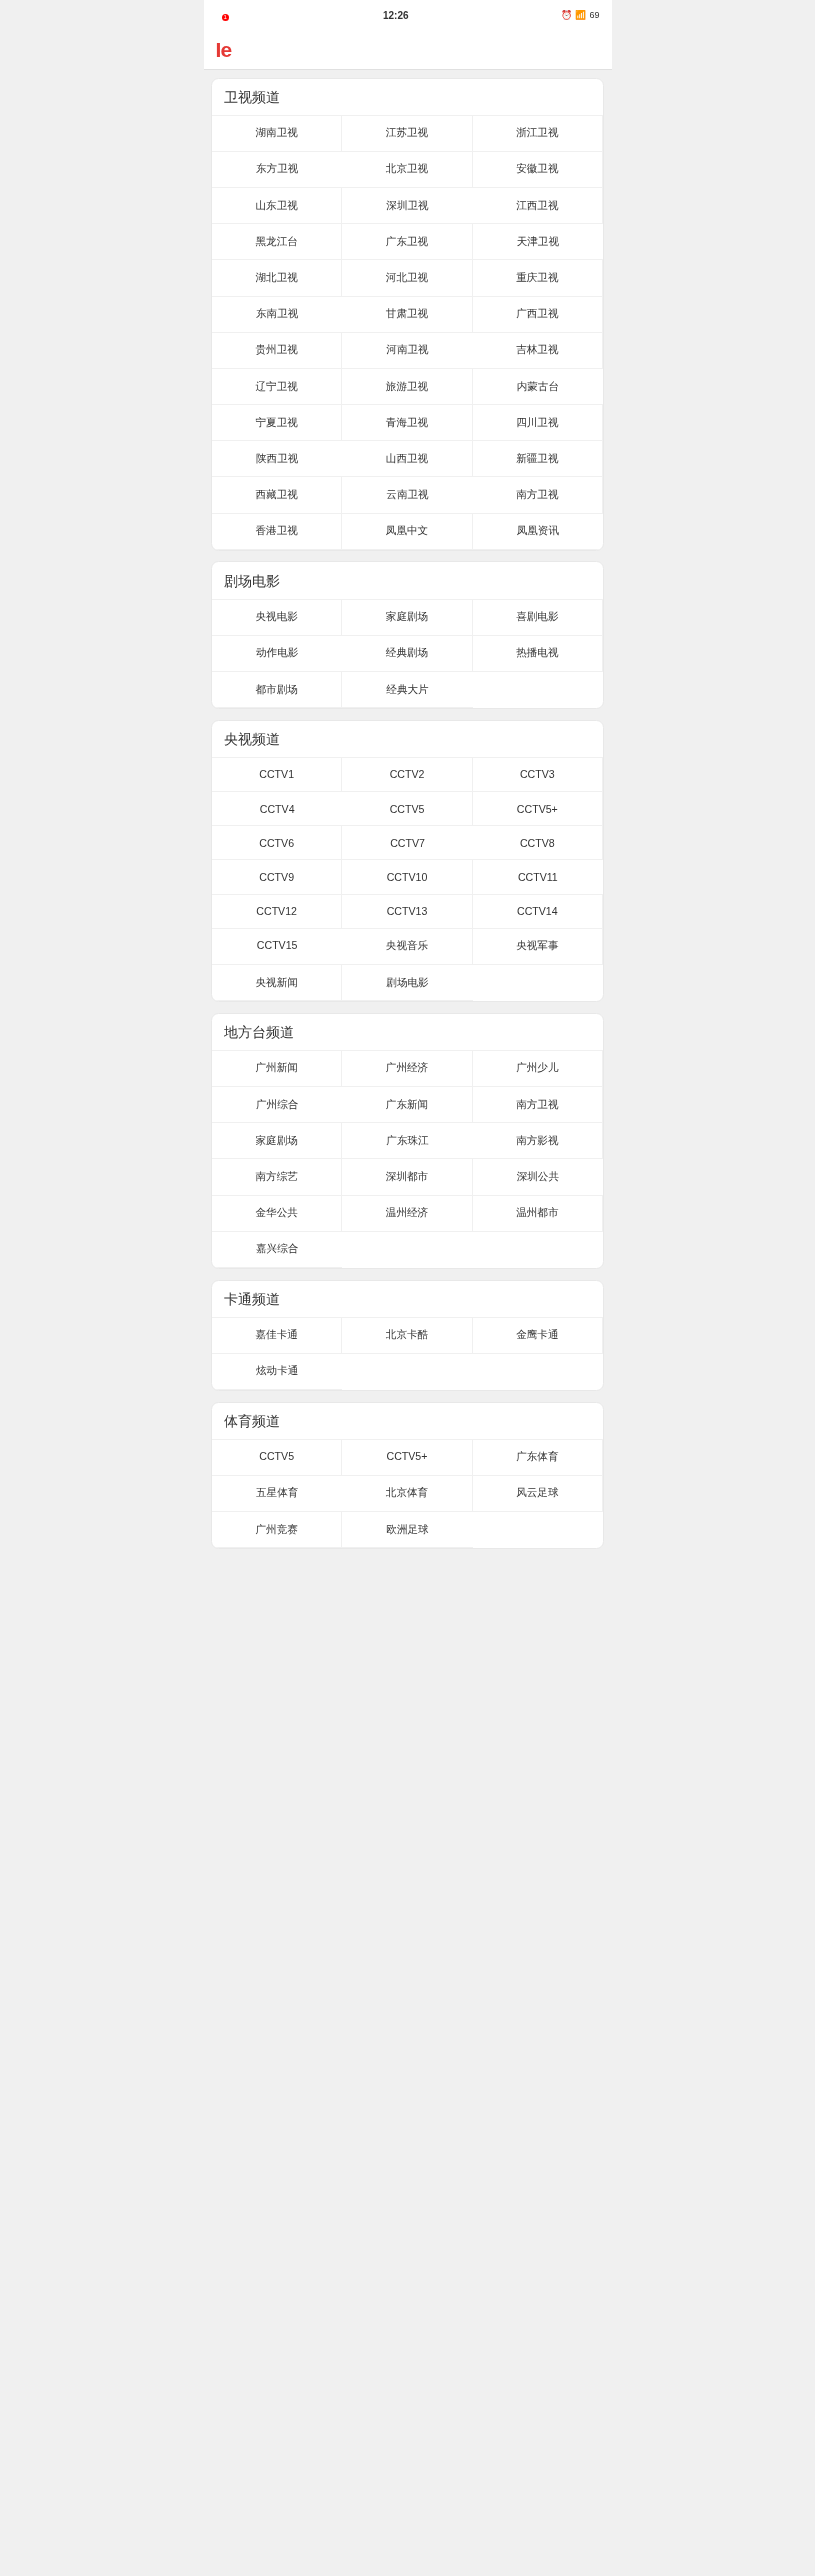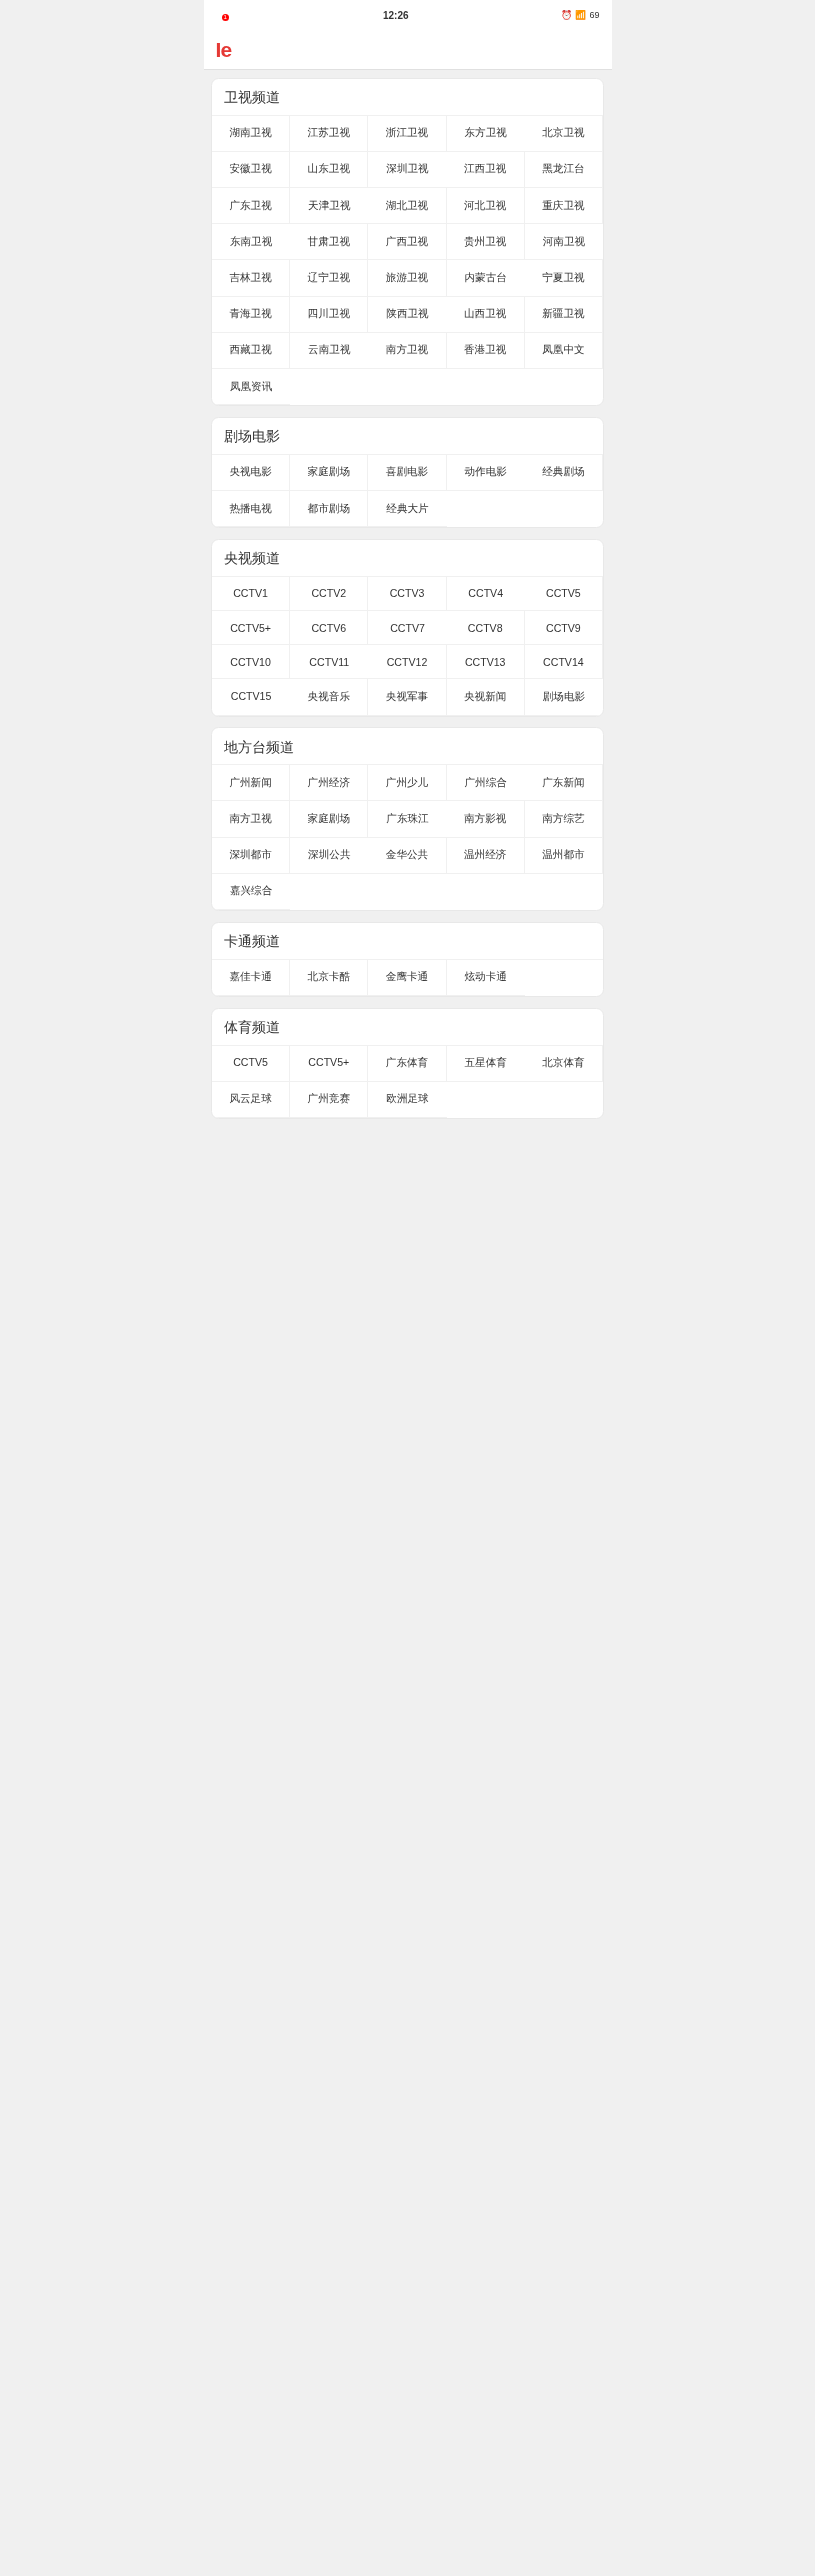--- a/index.html
+++ b/index.html
@@ -68,21 +68,21 @@
       border: 0.8px solid #e8e8e8;
     }
     .section-title {
       padding: 10.6px 12px 7.5px;
       font-size: 14px;
       font-weight: 500;
       color: #333;
     }
     .channel-grid {
       display: grid;
-      grid-template-columns: repeat(5, 1fr);
+      grid-template-columns: repeat(3, 1fr);
       border-top: 0.8px solid #f0f0f0;
     }
     .channel-cell {
       padding: 10.6px 6px;
       text-align: center;
       font-size: 10.6px;
       color: #333;
       border-right: 0.8px solid #f0f0f0;
       border-bottom: 0.8px solid #f0f0f0;
       cursor: pointer;

